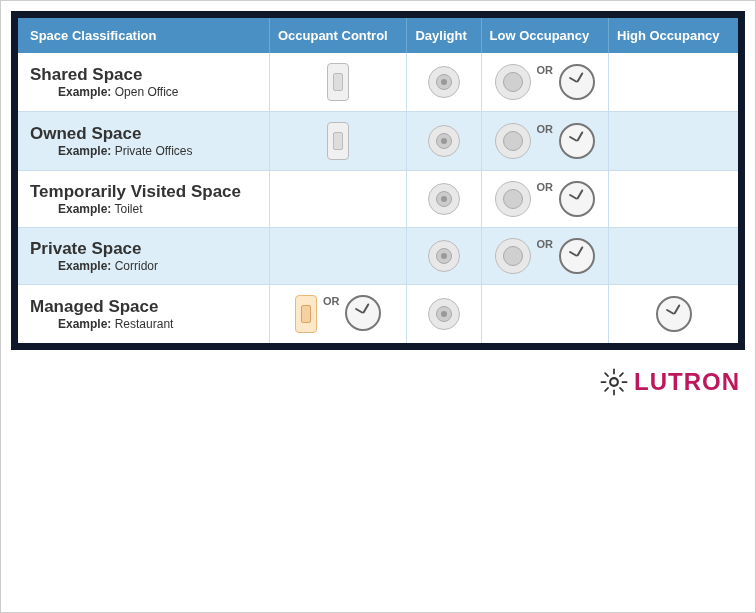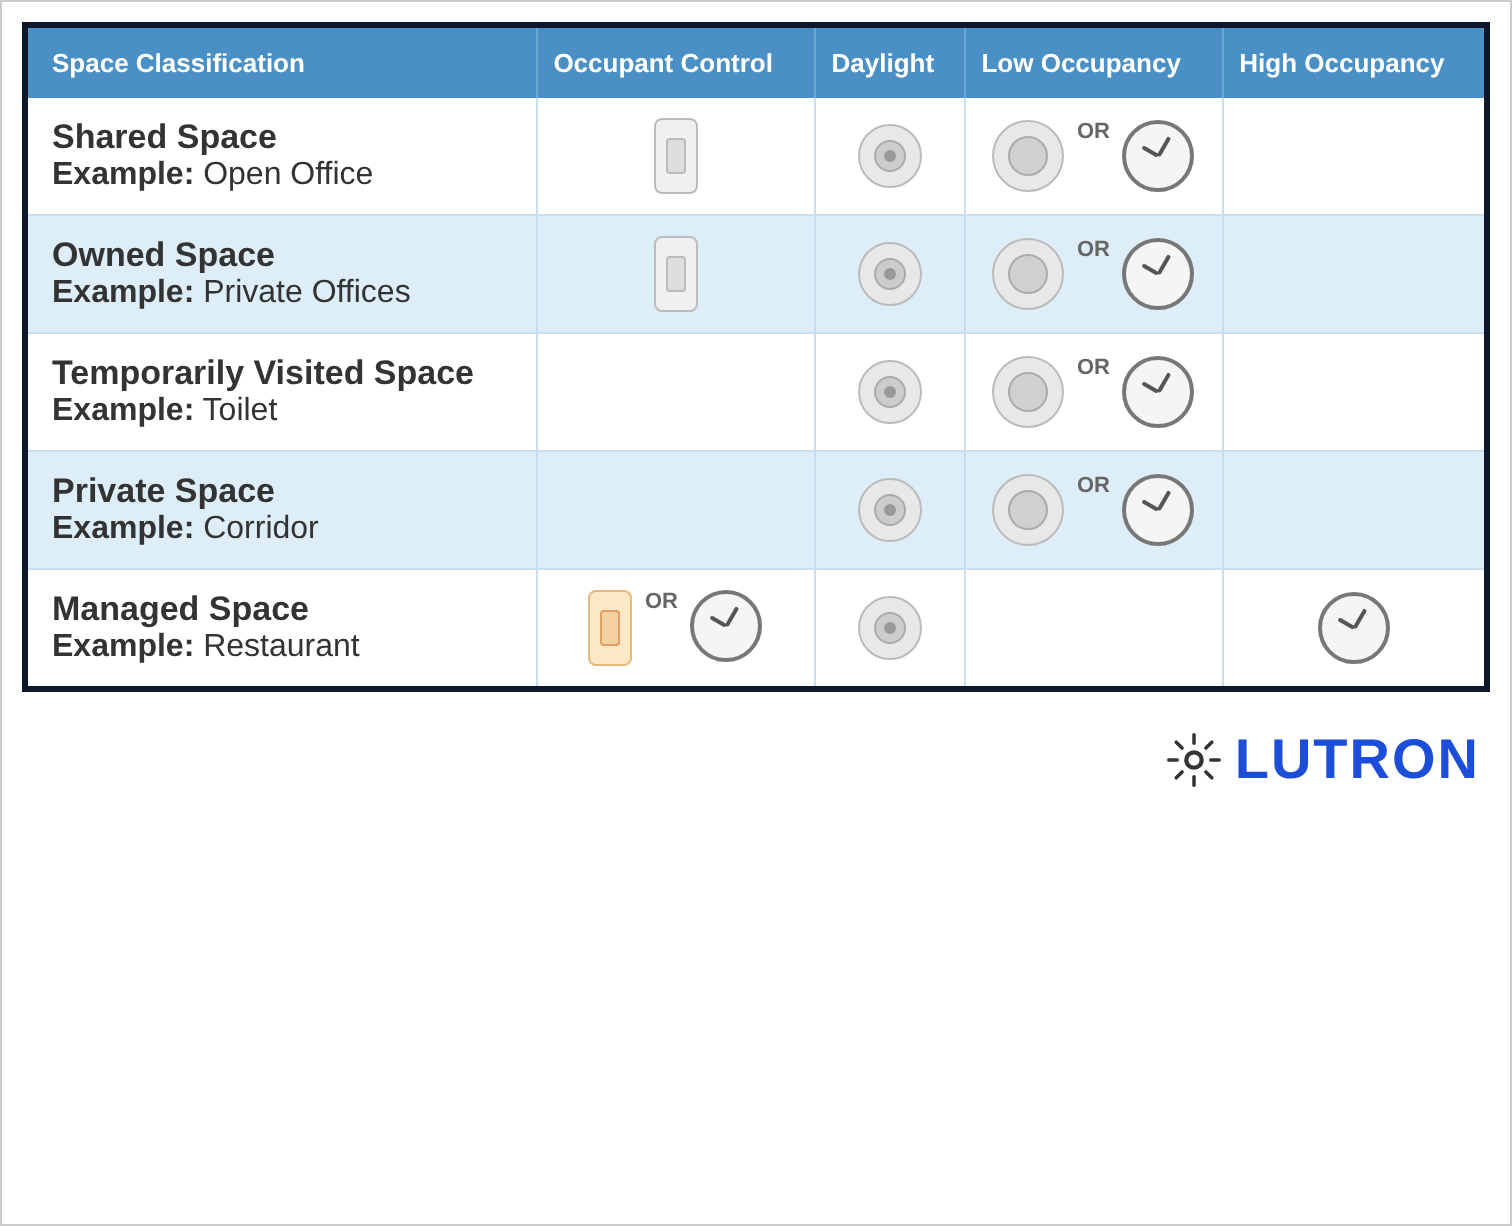--- a/index.html
+++ b/index.html
@@ -11,21 +11,21 @@
       border: 1px solid #ccc;
     }
 
     .table-container {
       padding: 10px;
     }
 
     table {
       width: 100%;
       border-collapse: collapse;
-      border: 3px solid #0f172a;
+      border: 7px solid #0f172a;
     }
 
     thead tr {
       background: #4a90c4;
       color: white;
     }
 
     thead th {
       padding: 10px 8px;
       text-align: left;
@@ -60,22 +60,23 @@
       padding-left: 12px;
     }
 
     .space-name {
       font-size: 17px;
       font-weight: bold;
       color: #333;
     }
 
     .space-example {
-      font-size: 16px;
+      font-size: 12px;
       color: #333;
+      margin-left: 28px;
     }
 
     .space-example span {
       font-weight: bold;
     }
 
     
     .icon-cell {
       display: flex;
       align-items: flex-start;
@@ -215,23 +216,23 @@
       padding: 8px 15px;
       gap: 6px;
     }
 
     .lutron-sunburst {
       width: 28px;
       height: 28px;
     }
 
     .lutron-text {
-      font-size: 28px;
+      font-size: 24px;
       font-weight: bold;
-      color: #1d4ed8;
+      color: #be185d;
       letter-spacing: 1px;
     }
 
     
     .motion-sensor-lg {
       width: 44px;
       height: 44px;
       border-radius: 50%;
       background: #e8e8e8;
       border: 1.5px solid #bbb;

